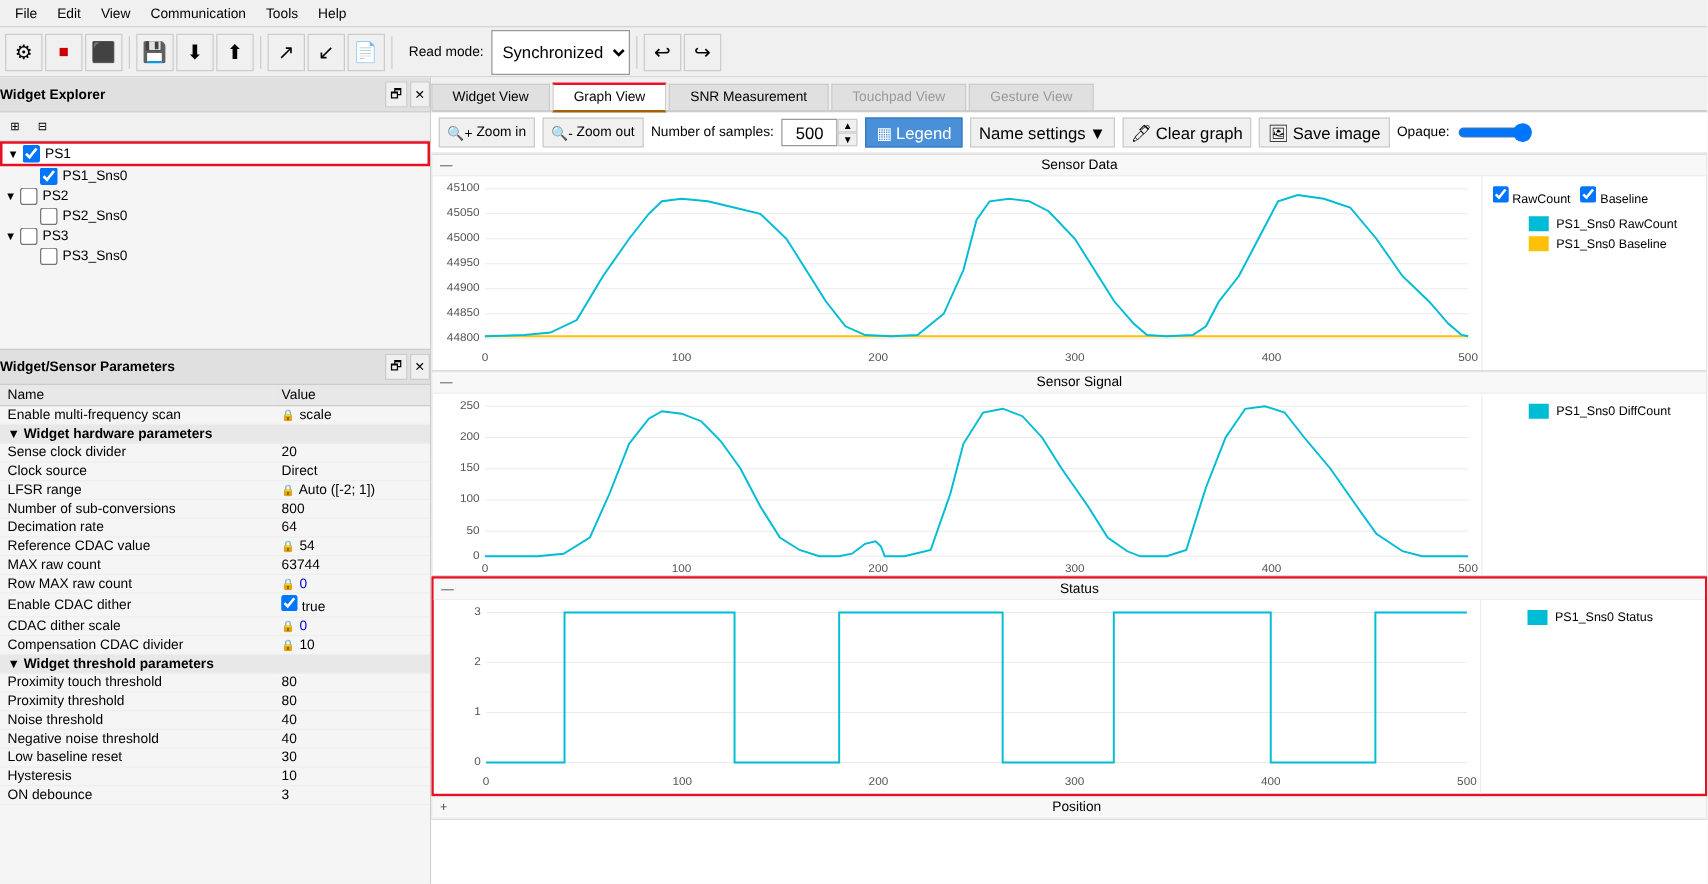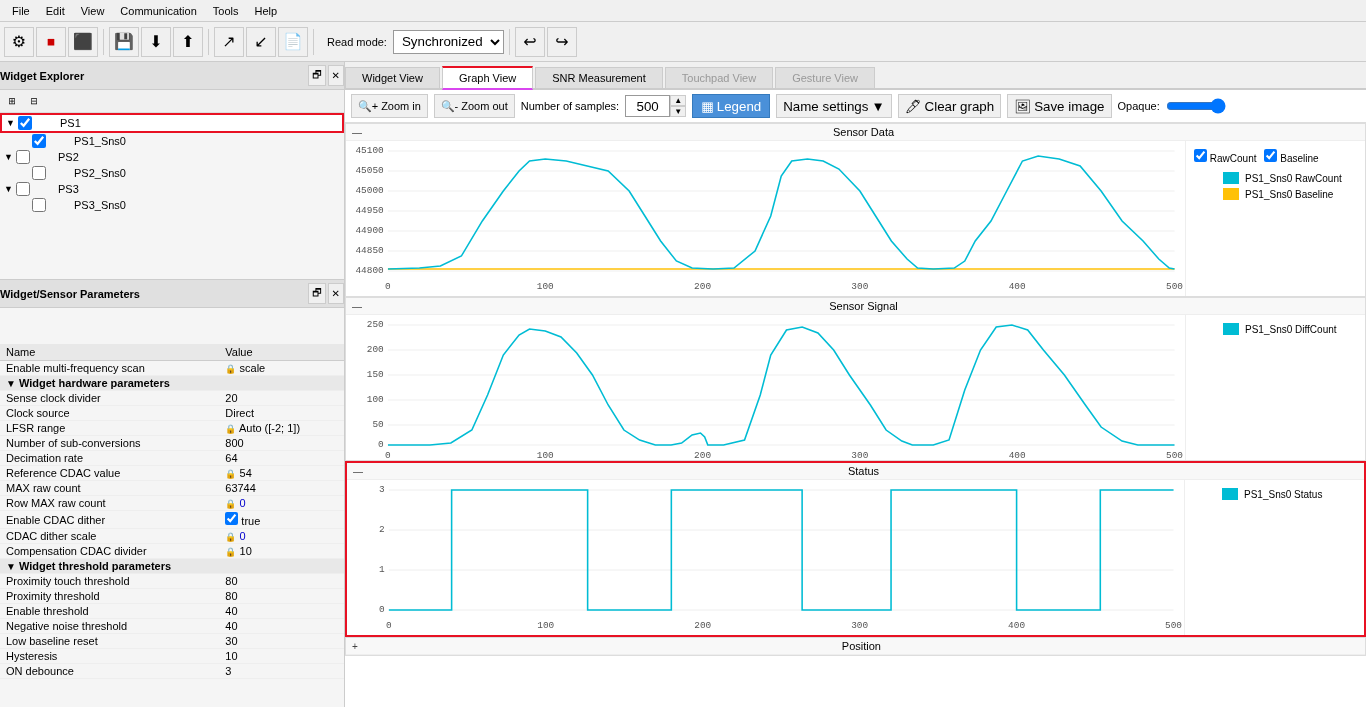--- a/index.html
+++ b/index.html
@@ -7,21 +7,21 @@
     
     
     .menu-bar { background: #f0f0f0; border-bottom: 1px solid #ccc; display: flex; align-items: center; padding: 2px 4px; height: 22px; }
     .menu-item { padding: 2px 8px; cursor: pointer; }
     
     
     .toolbar { background: #f0f0f0; border-bottom: 1px solid #ccc; display: flex; align-items: center; padding: 3px 4px; height: 40px; gap: 2px; }
     .toolbar-btn { background: #f0f0f0; border: 1px solid #ccc; padding: 2px 4px; cursor: pointer; display: flex; align-items: center; justify-content: center; height: 30px; width: 30px; font-size: 16px; }
     .toolbar-sep { width: 1px; height: 26px; background: #ccc; margin: 0 3px; }
     .read-mode-label { margin-left: 8px; margin-right: 4px; }
-    .read-mode-select { height: 24px; border: 1px solid #999; background: white; padding: 0 4px; }
+    .read-mode-select { height: 36px; border: 1px solid #999; background: white; padding: 0 4px; }
     
     
     .main-layout { display: flex; height: calc(100vh - 62px); }
     
     
     .left-panel { width: 345px; min-width: 345px; display: flex; flex-direction: column; border-right: 1px solid #ccc; background: #f5f5f5; }
     
     
     .panel-header { background: #e0e0e0; border-bottom: 1px solid #ccc; padding: 3px 0; display: flex; align-items: center; justify-content: space-between; font-weight: bold; font-size: 11px; }
     .panel-controls { display: flex; gap: 2px; }
@@ -29,37 +29,37 @@
     
     .widget-explorer { flex: 0 0 190px; overflow-y: auto; border-bottom: 1px solid #ccc; }
     .widget-toolbar { display: flex; padding: 2px; gap: 2px; background: #f0f0f0; border-bottom: 1px solid #ddd; }
     .widget-toolbar-btn { width: 20px; height: 18px; font-size: 9px; cursor: pointer; background: #f0f0f0; border: 1px solid transparent; display: flex; align-items: center; justify-content: center; }
     
     .tree-item { display: flex; align-items: center; padding: 1px 4px; cursor: pointer; }
     .tree-item.highlighted { background: #fff; border: 2px solid #e81123; }
     .tree-indent { width: 16px; flex-shrink: 0; }
     .tree-expand { width: 12px; flex-shrink: 0; cursor: pointer; font-size: 9px; }
     .tree-checkbox { width: 14px; height: 14px; margin-right: 4px; flex-shrink: 0; }
-    .tree-label { flex: 1; margin-left: 24px; }
+    .tree-label { flex: 1; }
     
     
     .params-panel { flex: 1; overflow: hidden; display: flex; flex-direction: column; }
     .params-scroll { overflow-y: auto; flex: 1; }
-    .params-table { width: 100%; border-collapse: collapse; margin-top: 36px; }
+    .params-table { width: 100%; border-collapse: collapse; }
     .params-table th { background: #e8e8e8; border-bottom: 1px solid #ccc; padding: 2px 6px; text-align: left; font-weight: normal; position: sticky; top: 0; }
     .params-table td { padding: 1px 6px; border-bottom: 1px solid #eee; }
     .section-row td { background: #e8e8e8; font-weight: bold; }
     
     
     .right-panel { flex: 1; display: flex; flex-direction: column; background: white; overflow: hidden; }
     
     
     .tabs-bar { display: flex; border-bottom: 2px solid #ccc; background: #f0f0f0; align-items: flex-end; padding-top: 4px; }
     .tab { padding: 4px 16px; cursor: pointer; border: 1px solid #ccc; border-bottom: none; background: #e0e0e0; margin-right: 2px; font-size: 11px; }
-    .tab.active { background: white; border-bottom: 2px solid #d946ef; margin-bottom: -2px; z-index: 1; }
+    .tab.active { background: white; border-bottom: 2px solid #a16207; margin-bottom: -2px; z-index: 1; }
     .tab.disabled { color: #999; cursor: default; }
     
     
     .graph-toolbar { display: flex; align-items: center; padding: 4px 6px; border-bottom: 1px solid #ddd; gap: 6px; background: white; flex-wrap: wrap; }
     .graph-btn { display: flex; align-items: center; gap: 3px; padding: 2px 6px; background: #f0f0f0; border: 1px solid #ccc; cursor: pointer; font-size: 11px; height: 24px; }
     .samples-input { width: 45px; height: 22px; border: 1px solid #999; text-align: center; }
     .samples-spin { display: flex; flex-direction: column; }
     .spin-btn { width: 16px; height: 11px; font-size: 8px; cursor: pointer; background: #f0f0f0; border: 1px solid #ccc; display: flex; align-items: center; justify-content: center; }
     .legend-btn { background: #4a90d9; color: white; border: 1px solid #357abd; padding: 2px 8px; cursor: pointer; display: flex; align-items: center; gap: 3px; height: 24px; }
     .chart-settings-btn { display: flex; align-items: center; gap: 3px; padding: 2px 6px; background: #f0f0f0; border: 1px solid #ccc; cursor: pointer; height: 24px; }
@@ -69,21 +69,21 @@
     
     
     .charts-area { flex: 1; overflow-y: auto; padding: 0; background: white; }
     
     .chart-container { border: 1px solid #ddd; margin: 0; position: relative; }
     .chart-container.highlighted { border: 2px solid #e81123; }
     .chart-header { display: flex; align-items: center; padding: 2px 6px; background: #f8f8f8; border-bottom: 1px solid #eee; }
     .chart-collapse { font-size: 10px; cursor: pointer; margin-right: 6px; color: #444; }
     .chart-title { flex: 1; text-align: center; font-size: 11px; }
     .chart-body { display: flex; }
-    .chart-svg-wrap { flex: 1; font-family: Liberation Mono, monospace; }
+    .chart-svg-wrap { flex: 1; }
     .chart-legend { width: 180px; padding: 8px; border-left: 1px solid #eee; font-size: 10px; display: flex; flex-direction: column; gap: 4px; }
     .legend-item { display: flex; align-items: center; gap: 6px; padding-left: 29px; }
     .legend-color { width: 16px; height: 12px; flex-shrink: 0; }
     
     svg { display: block; }
     
     .scrollbar-thin::-webkit-scrollbar { width: 8px; height: 8px; }
     .scrollbar-thin::-webkit-scrollbar-track { background: #f0f0f0; }
     .scrollbar-thin::-webkit-scrollbar-thumb { background: #c0c0c0; border-radius: 2px; }
   </style>
@@ -252,21 +252,21 @@
               </tr>
               <tr>
         <td>Proximity touch threshold</td>
         <td><span style="">80</span></td>
       </tr>
               <tr>
         <td>Proximity threshold</td>
         <td><span style="">80</span></td>
       </tr>
               <tr>
-        <td>Enable threshold</td>
+        <td>Noise threshold</td>
         <td><span style="">40</span></td>
       </tr>
               <tr>
         <td>Negative noise threshold</td>
         <td><span style="">40</span></td>
       </tr>
               <tr>
         <td>Low baseline reset</td>
         <td><span style="">30</span></td>
       </tr>

